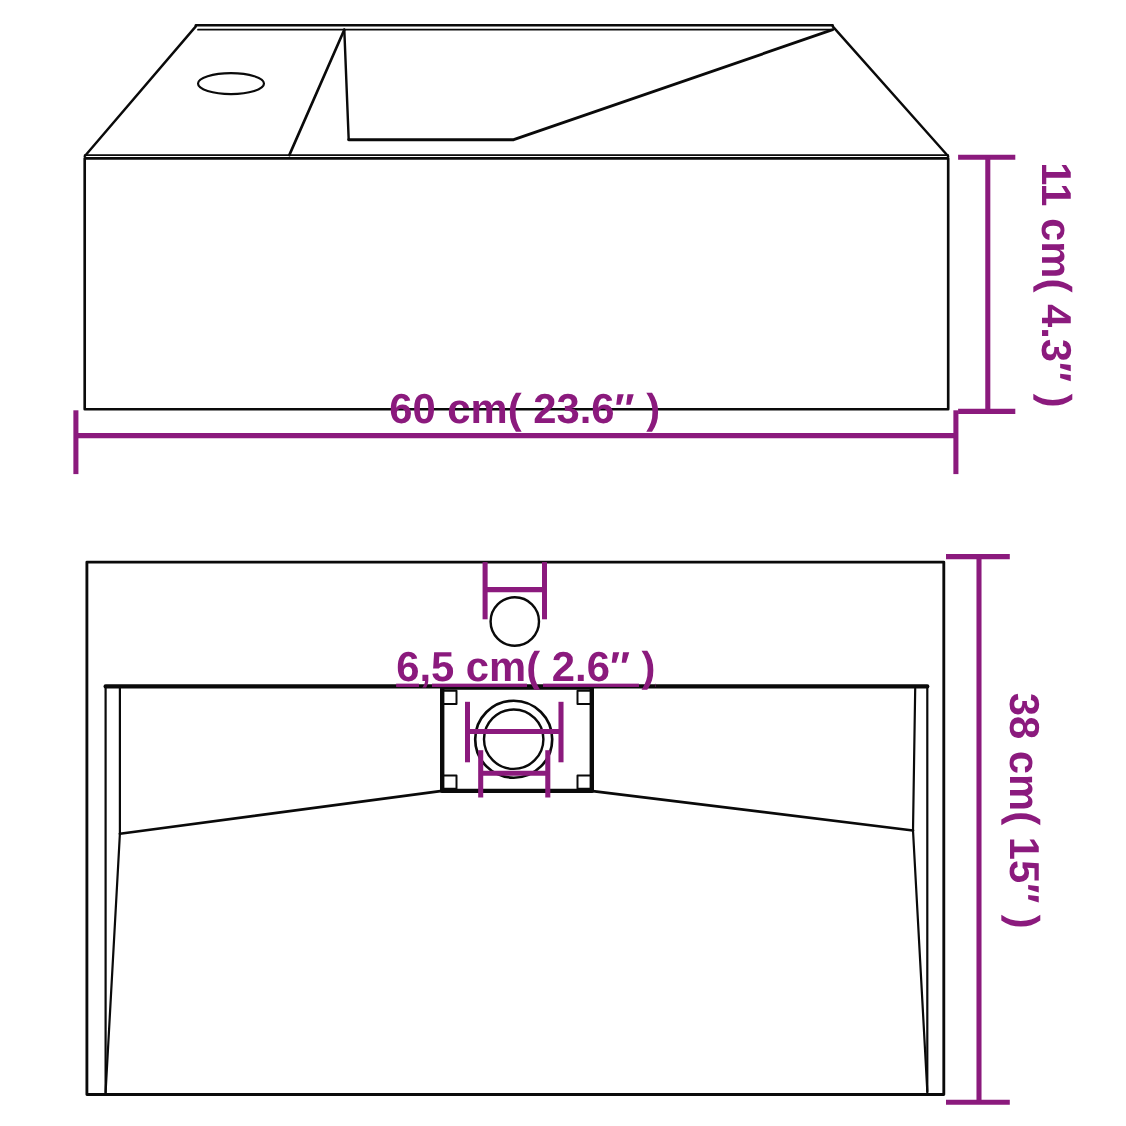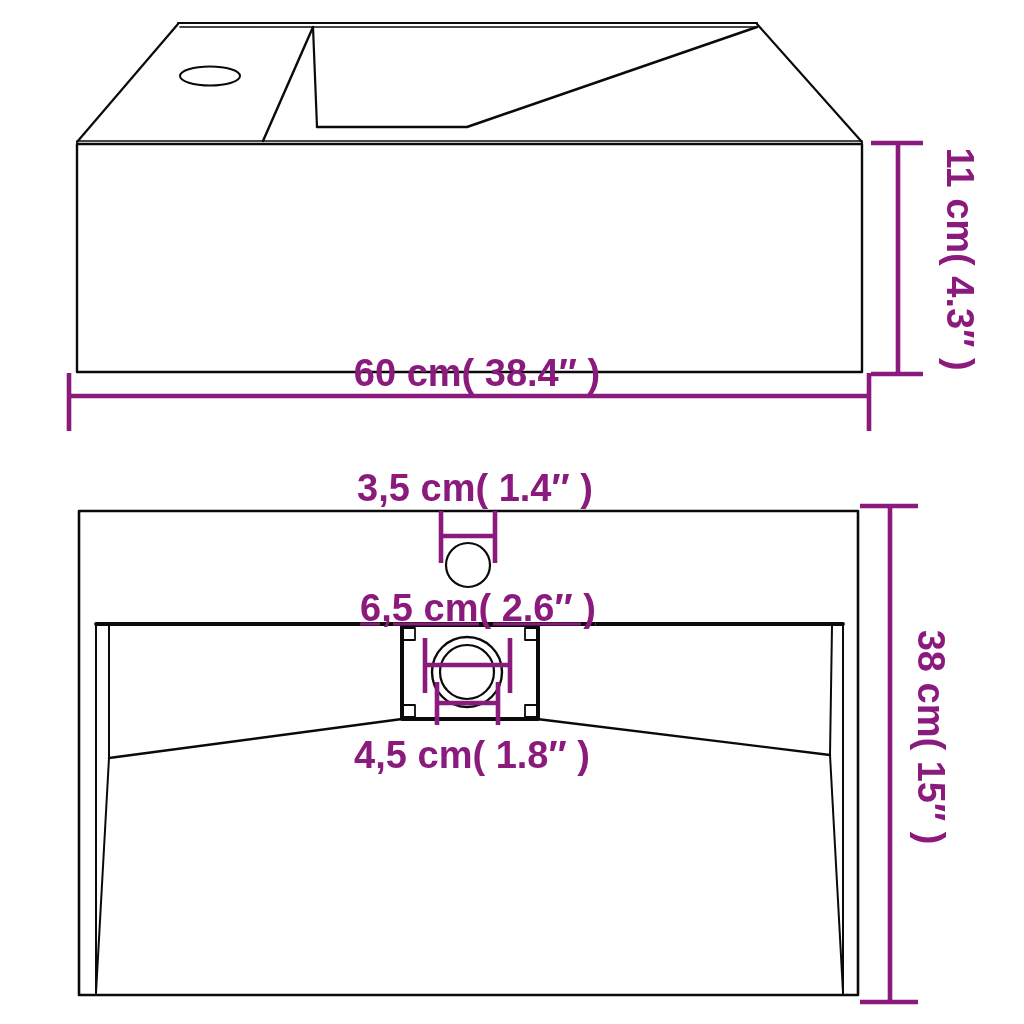--- a/index.html
+++ b/index.html
@@ -117,24 +117,22 @@
       </g>
 
       <g stroke="#8b1a7d" stroke-width="4.6" stroke-linecap="butt">
         <path d="M860,506 H918"></path>
         <path d="M860,1002 H918"></path>
         <path d="M890,506 V1002"></path>
       </g>
     </g>
   </svg>
 
-  <div class="dim-label" style="left:477px;top:373px;">60 cm( 38.4″ )</div>
+  <div class="dim-label" style="left:477px;top:373px;">60 cm( 23.6″ )</div>
 
   <div class="dim-label rot" style="left:959px;top:259px;">11 cm( 4.3″ )</div>
 
-  <div class="dim-label" style="left:475px;top:488px;">3,5 cm( 1.4″ )</div>
 
   <div class="dim-label" style="left:478px;top:608px;text-decoration:underline;">6,5 cm( 2.6″ )</div>
 
-  <div class="dim-label" style="left:472px;top:755px;">4,5 cm( 1.8″ )</div>
 
   <div class="dim-label rot" style="left:930px;top:737px;">38 cm( 15″ )</div>
 </div>
 
 </body></html>

